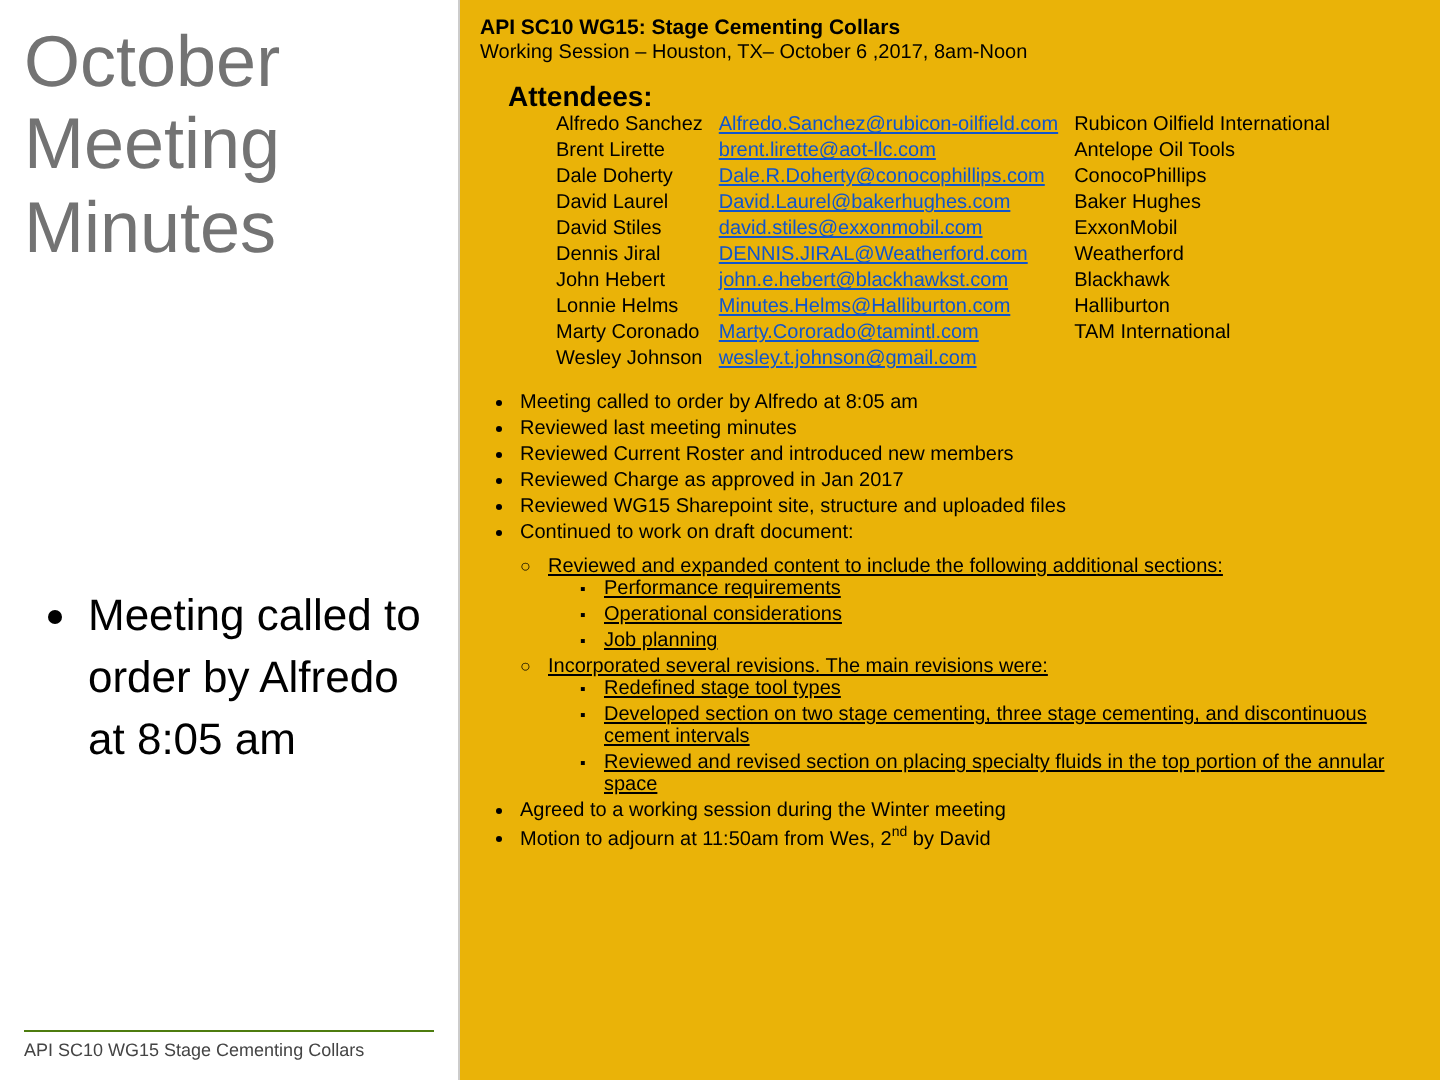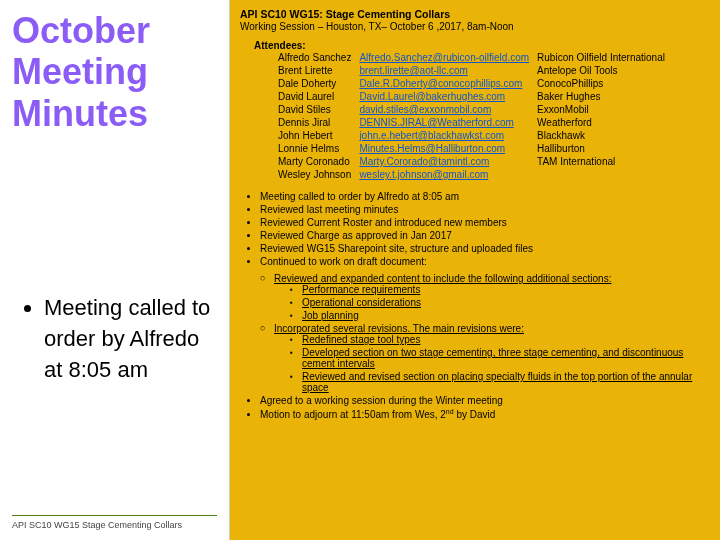--- a/index.html
+++ b/index.html
@@ -20,23 +20,23 @@
       background: #fff;
       padding: 10px 12px;
       display: flex;
       flex-direction: column;
       justify-content: space-between;
       border-right: 1px solid #ccc;
     }
 
     #left-top h1 {
       font-size: 36px;
-      font-weight: bold;
+      font-weight: normal;
       line-height: 1.15;
-      color: #8b5cf6;
+      color: #737373;
       margin-bottom: 30px;
     }
 
     #left-middle {
       font-size: 22px;
       color: #000;
       padding-left: 10px;
     }
 
     #left-middle ul {
@@ -72,21 +72,21 @@
       margin-bottom: 1px;
     }
 
     #doc-subtitle {
       font-size: 10px;
       margin-bottom: 8px;
     }
 
     .section-label {
       font-weight: bold;
-      font-size: 10px;
+      font-size: 14px;
     }
 
     .attendees-table {
       margin-left: 20px;
       margin-bottom: 10px;
       border-collapse: collapse;
     }
 
     .attendees-table td {
       padding: 1px 4px;

